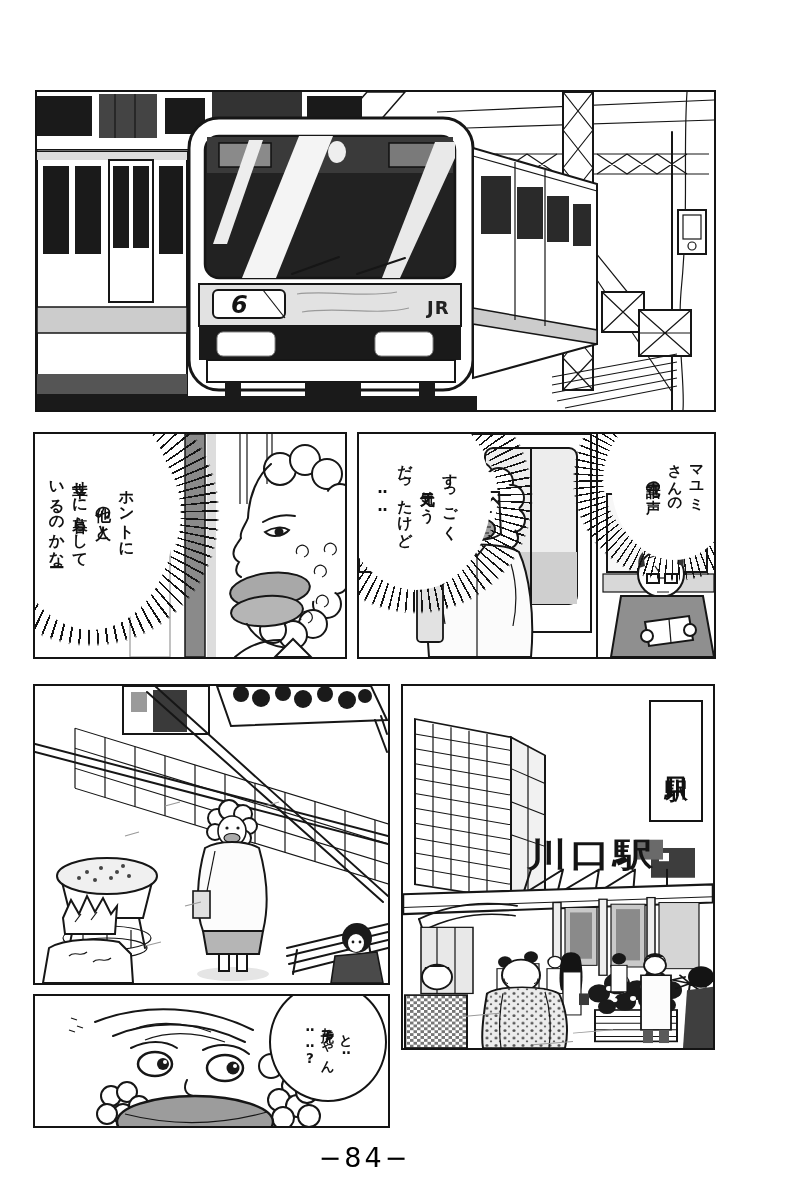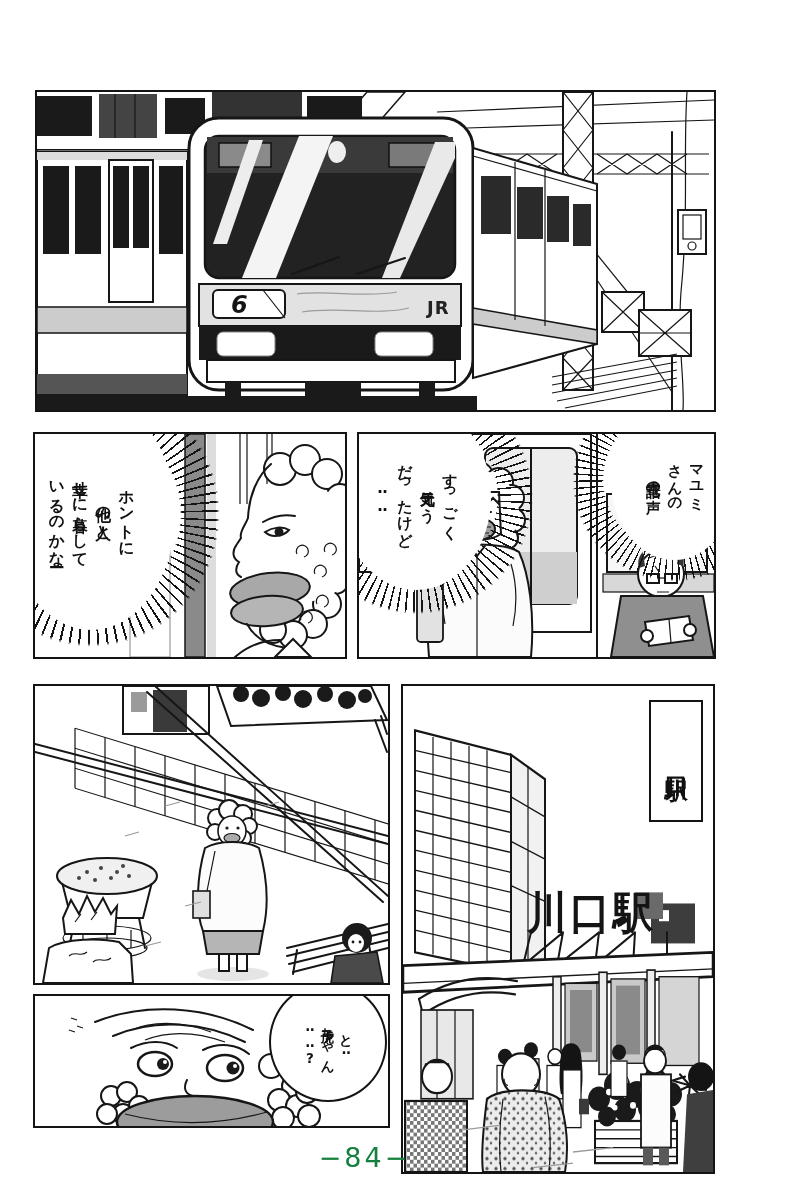--- a/index.html
+++ b/index.html
@@ -21,21 +21,21 @@
   .bubble{position:absolute;z-index:2;background:#fff;border-radius:50%;
     display:flex;align-items:center;justify-content:center;text-align:center;}
   .bubble--outlined{border:2.5px solid #141414;}
 
   
   .caption-box{position:absolute;z-index:2;background:#fff;border:2.5px solid #141414;
     display:flex;align-items:center;justify-content:center;}
   .caption-box .vt{line-height:1.1;letter-spacing:2px;font-weight:700;font-size:23px;}
 
   .page-number{position:absolute;left:0;right:70px;top:1142px;text-align:center;
-    font-size:27px;letter-spacing:3px;font-weight:500;color:#15803d;}
+    font-size:27px;letter-spacing:3px;font-weight:500;color:#000000;}
 
   
   .ln{stroke:#161616;stroke-width:2;fill:none;stroke-linecap:round;}
   .lt{stroke:#161616;stroke-width:1.2;fill:none;}
   .lg{stroke:#9a9a9a;stroke-width:1.2;fill:none;}
   .fw{fill:#fff;stroke:#161616;stroke-width:2;}
   .fd{fill:#1a1a1a;stroke:none;}
   .fg{fill:#cccccc;stroke:#161616;stroke-width:1.5;}
 </style>
 </head>
@@ -352,21 +352,21 @@
           <ellipse cx="321" cy="257" rx="8" ry="9" fill="#fff"></ellipse>
           <circle cx="318" cy="256" r="1.4" class="fd"></circle>
             <circle cx="325" cy="256" r="1.4" class="fd"></circle>
           <polygon points="300,270 342,266 348,297 296,297" fill="#4a4a4a" stroke="#161616" stroke-width="1.6"></polygon>
         </g>
         <path class="lg" d="M130 120 L145 116 M90 150 L104 146 M150 220 L166 216 M110 260 L126 256 M230 120 L244 116"></path>
       </svg>
     </div>
   </div>
 
-  <div class="panel" style="left:401px;top:684px;width:314px;height:490px;">
+  <div class="panel" style="left:401px;top:684px;width:314px;height:366px;">
     <div class="art">
       <svg viewBox="0 0 310 438" preserveAspectRatio="none">
         <defs>
           <pattern id="chk" width="7" height="7" patternUnits="userSpaceOnUse">
             <rect width="7" height="7" fill="#fff"></rect>
             <rect width="3.5" height="3.5" fill="#777"></rect>
             <rect x="3.5" y="3.5" width="3.5" height="3.5" fill="#777"></rect>
           </pattern>
           <pattern id="dots" width="9" height="9" patternUnits="userSpaceOnUse">
             <rect width="9" height="9" fill="#ececec"></rect>

